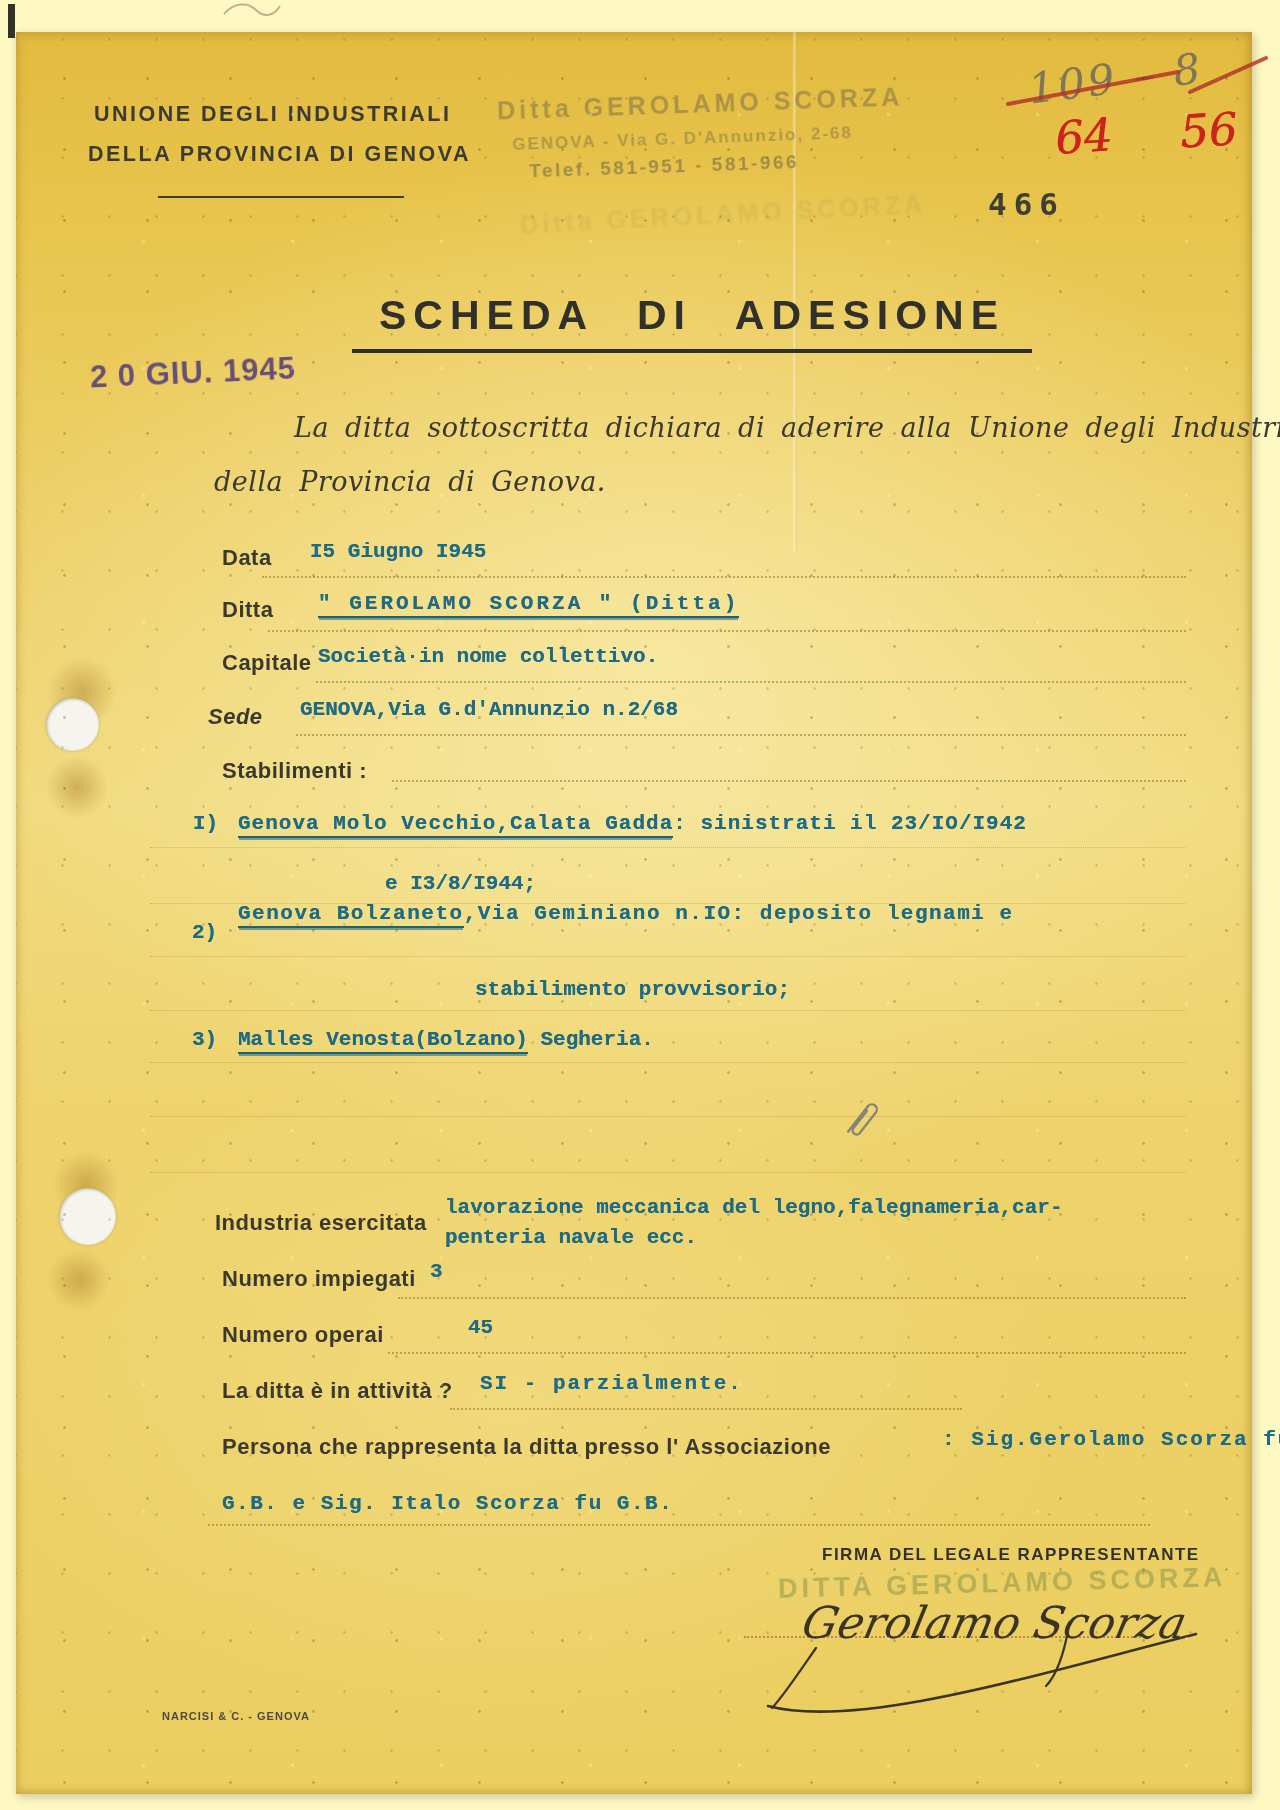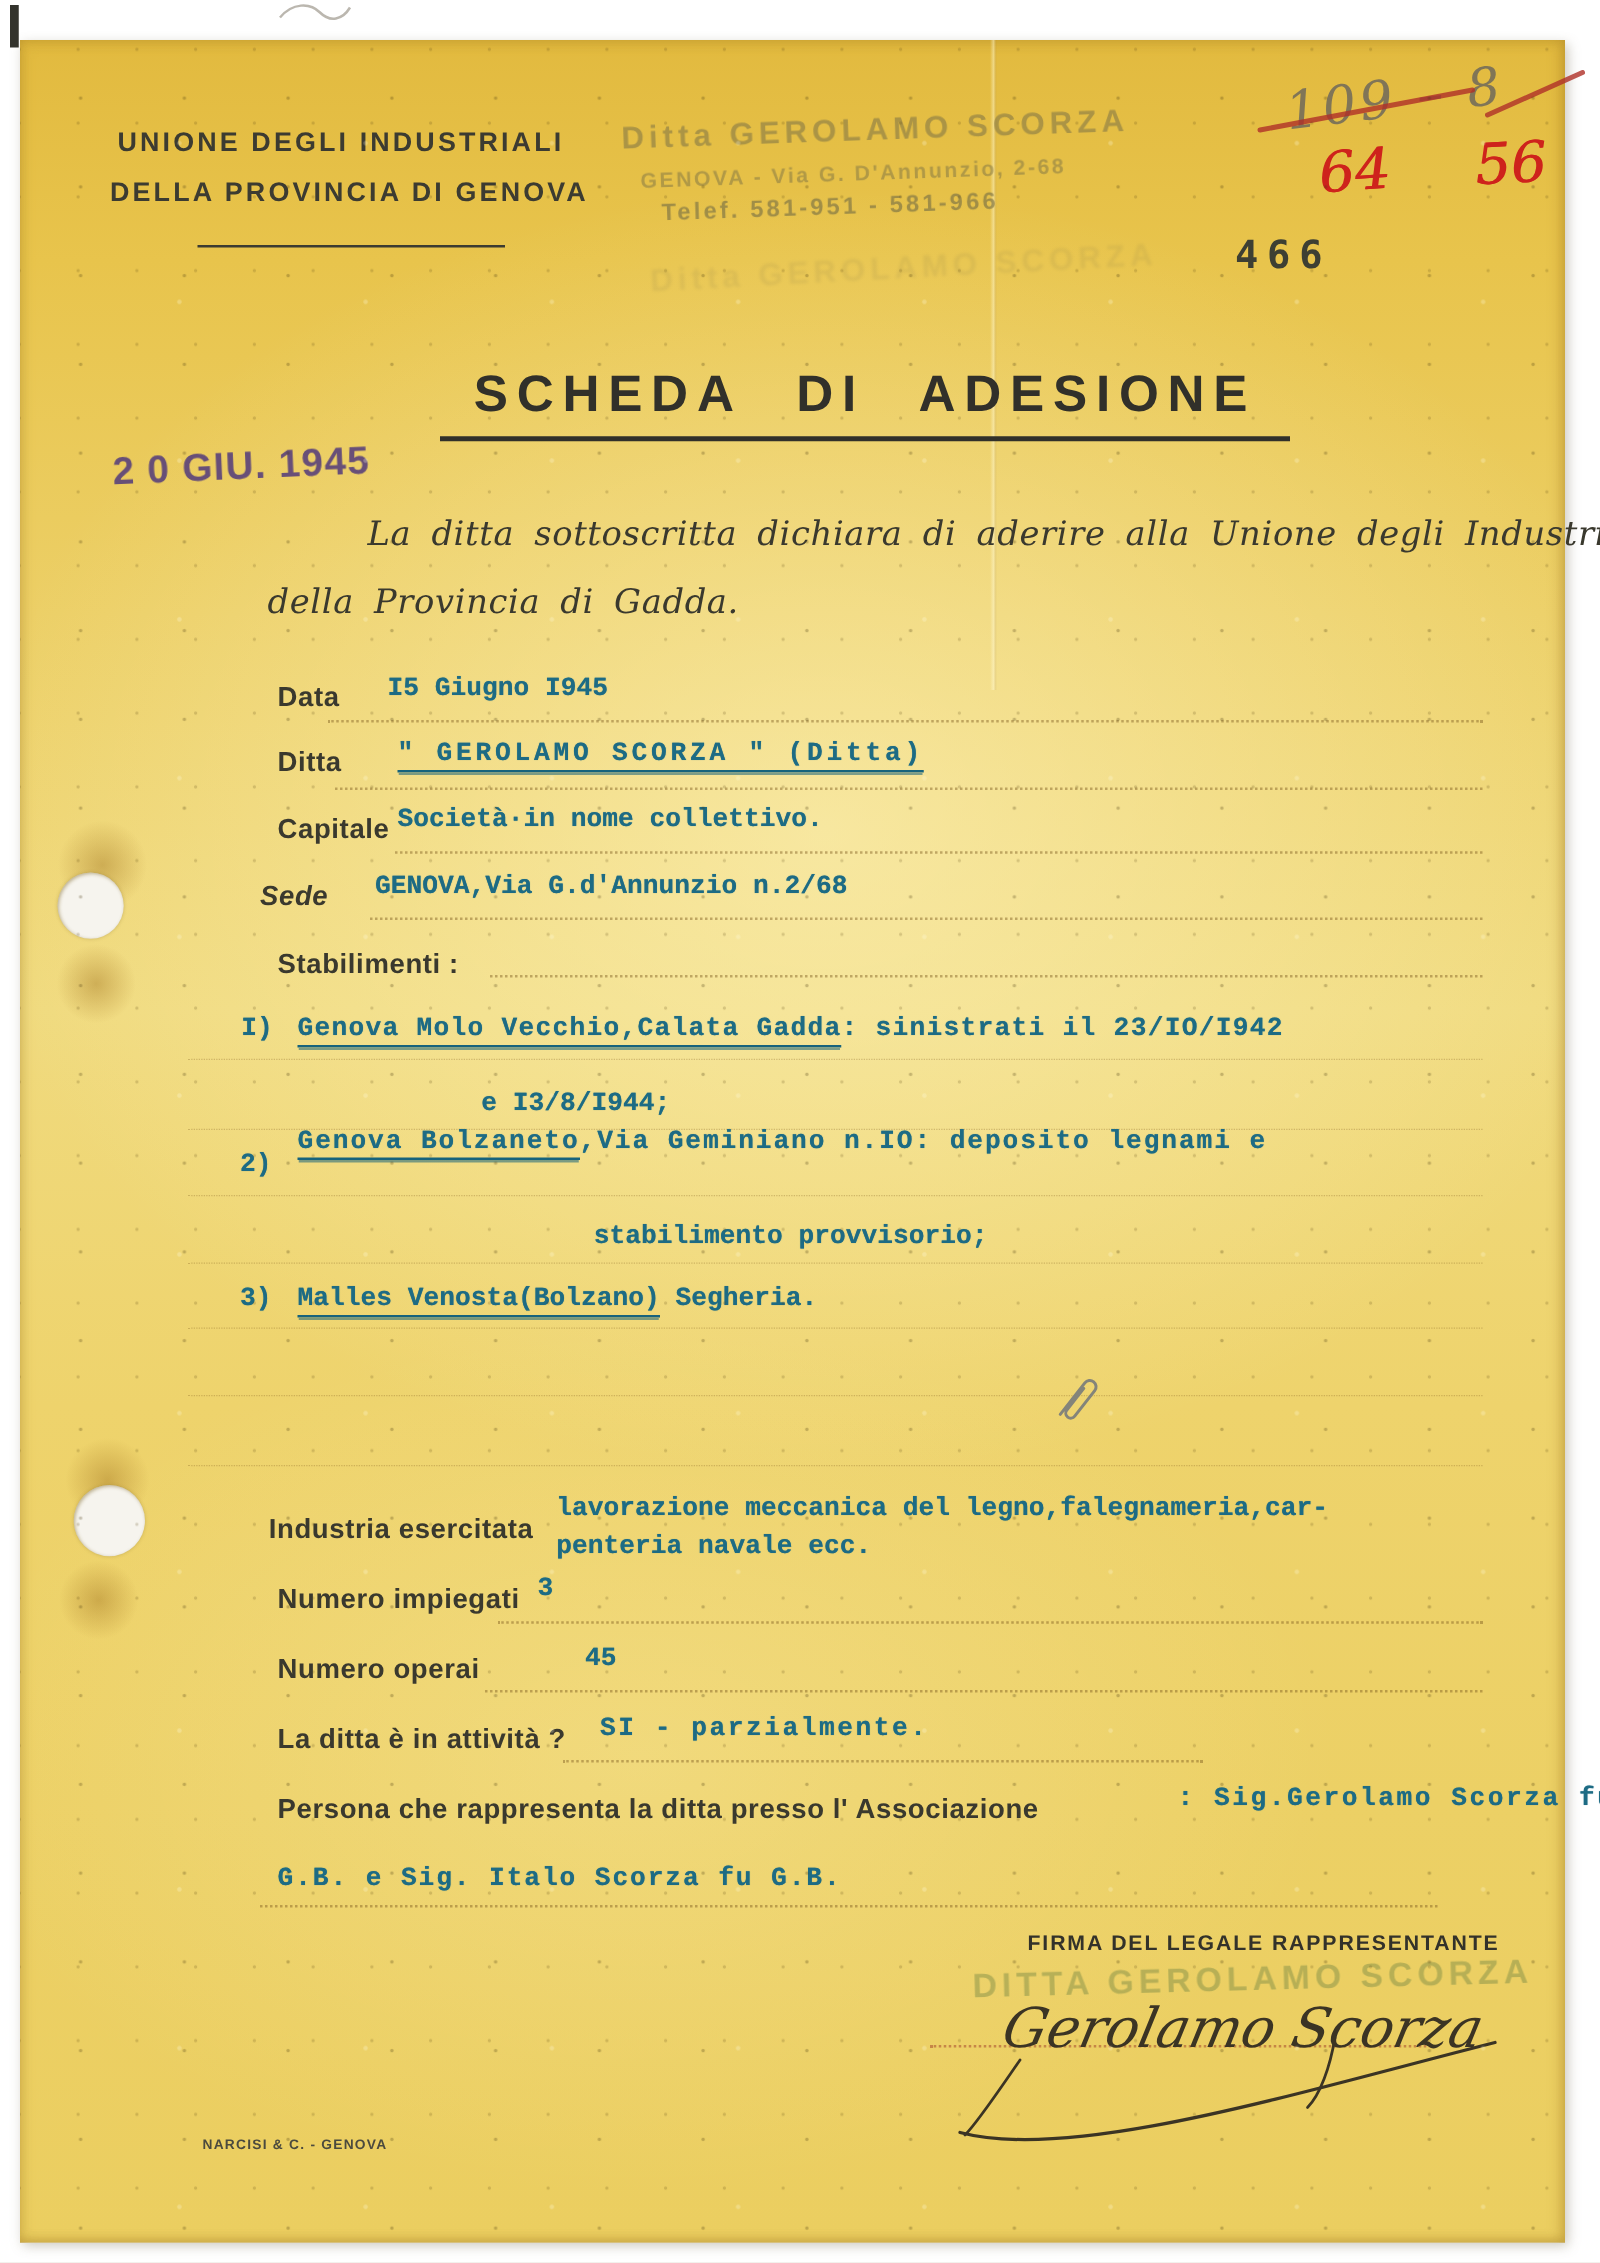--- a/index.html
+++ b/index.html
@@ -1,16 +1,16 @@
 <!DOCTYPE html>
 <html><head>
 <meta charset="utf-8">
 <style>
   html,body{margin:0;padding:0;background:#e9e7e0;}
-  .screen{position:relative;width:1280px;height:1810px;background:#ffffff;overflow:hidden;
+  .screen{position:relative;width:1280px;height:1810px;background:#fef9c3;overflow:hidden;
           font-family:"Liberation Sans",sans-serif;}
   
   .paper{position:absolute;left:16px;top:32px;width:1236px;height:1762px;
     background:
       radial-gradient(ellipse 950px 720px at 52% 36%, rgba(255,246,196,.55), rgba(255,246,196,0) 72%),
       radial-gradient(ellipse 800px 500px at 40% 78%, rgba(255,244,190,.25), rgba(255,244,190,0) 70%),
       linear-gradient(180deg,#e2ba3f 0%,#e8c44c 10%,#eCCf66 26%,#f0da7e 44%,#eed36c 62%,#ecd065 80%,#ebce60 100%);
     box-shadow: inset -4px 0 10px rgba(150,110,30,.28), inset 0 -3px 8px rgba(150,110,30,.22),
                 inset 3px 3px 10px rgba(180,140,40,.18), 2px 3px 9px rgba(110,100,75,.35);}
   .speckle{position:absolute;left:16px;top:32px;width:1236px;height:1762px;pointer-events:none;z-index:6;
@@ -114,21 +114,21 @@
   <svg class="squiggle" width="60" height="20">
     <path d="M2 14 C 12 2, 26 2, 34 10 S 52 16, 58 6" stroke="rgba(120,112,95,.5)" stroke-width="2" fill="none"></path>
   </svg>
 
   <div class="title">SCHEDA DI ADESIONE</div>
   <div class="title-rule"></div>
 
   <div class="datestamp">2 0 GIU. 1945</div>
 
   <div class="intro i1">La ditta sottoscritta dichiara di aderire alla Unione degli Industriali</div>
-  <div class="intro i2">della Provincia di Gadda.</div>
+  <div class="intro i2">della Provincia di Genova.</div>
 
   <div class="lb" style="left:222px;top:545px;">Data</div>
   <div class="tw" style="left:310px;top:540px;">I5 Giugno I945</div>
   <div class="rl" style="left:262px;top:576px;width:924px;"></div>
 
   <div class="lb" style="left:222px;top:597px;">Ditta</div>
   <div class="tw v-ditta" style="left:318px;top:592px;"><span class="u">" GEROLAMO SCORZA " (Ditta)</span></div>
   <div class="rl" style="left:268px;top:630px;width:918px;"></div>
 
   <div class="lb" style="left:222px;top:650px;">Capitale</div>

